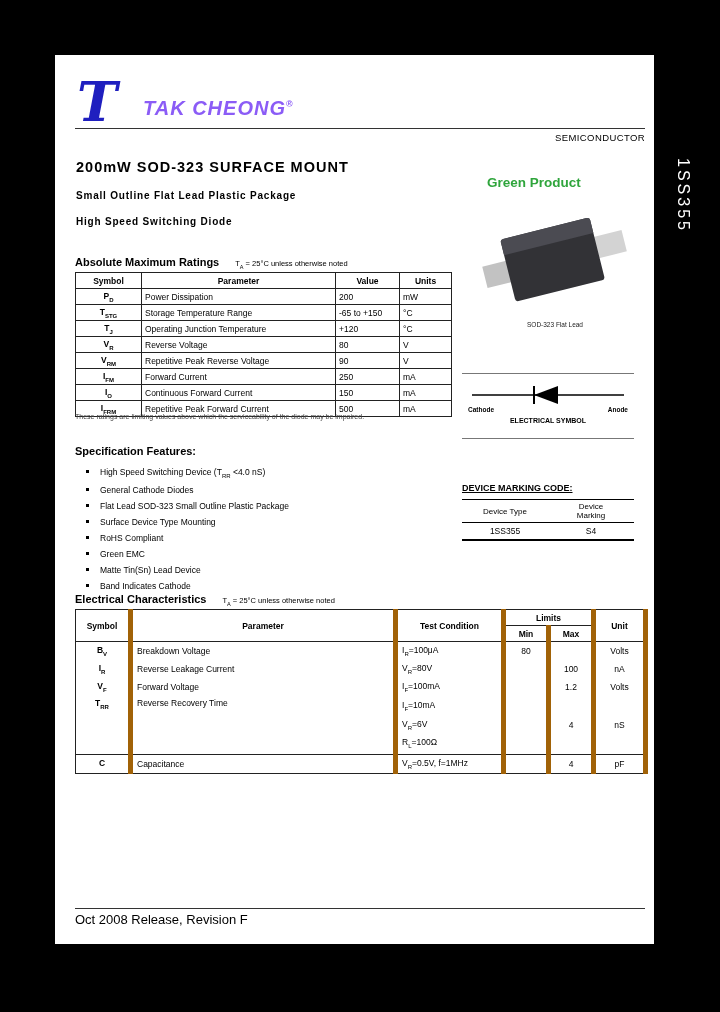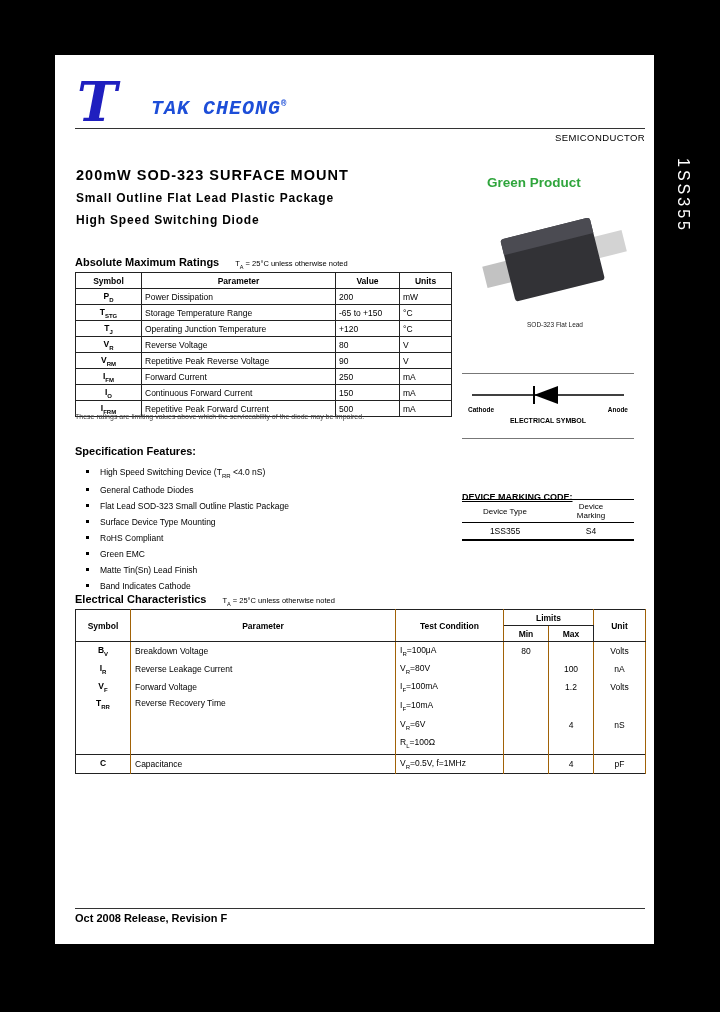--- a/index.html
+++ b/index.html
@@ -8,30 +8,30 @@
     font-family:"Liberation Sans",sans-serif;color:#000;overflow:hidden;
   }
   .page{position:absolute;left:55px;top:55px;width:599px;height:889px;background:#fff;}
   .side-label{
     position:absolute;left:674px;top:158px;color:#fff;
     writing-mode:vertical-rl;font-size:16px;letter-spacing:3px;
   }
   
   .logo-t{position:absolute;left:22px;top:20px;font-family:"DejaVu Serif",serif;
     font-style:italic;font-weight:bold;font-size:54px;line-height:1;color:#1f1fbf;}
-  .brand{position:absolute;left:96px;top:42px;font-family:Liberation Mono, monospace;
-    font-style:italic;font-weight:bold;font-size:20px;color:#1d4ed8;letter-spacing:1px;}
+  .brand{position:absolute;left:88px;top:42px;font-family:Liberation Sans, sans-serif;
+    font-style:italic;font-weight:bold;font-size:20px;color:#8b5cf6;letter-spacing:1px;}
   .brand sup{font-size:9px;font-style:normal;}
   .top-rule{position:absolute;left:20px;top:73px;width:570px;border-top:1px solid #333;}
   .division{position:absolute;left:20px;top:77px;width:570px;text-align:right;
     font-size:9.5px;letter-spacing:.4px;}
   
   .title{position:absolute;left:21px;top:104px;}
-  .title .t1{font-size:14.5px;font-weight:bold;letter-spacing:1px;margin-top:8px;}
-  .title .t2,.title .t3{font-size:12px;font-weight:bold;letter-spacing:.8px;margin-top:8px;}
+  .title .t1{font-size:14.5px;font-weight:bold;letter-spacing:1px;}
+  .title .t2,.title .t3{font-size:10px;font-weight:bold;letter-spacing:.8px;margin-top:15px;}
   .green{position:absolute;left:432px;top:120px;font-size:13.5px;font-weight:bold;color:#2fa53c;}
   
   .pkg{position:absolute;left:412px;top:146px;}
   .pkg-caption{position:absolute;left:412px;top:266px;width:176px;text-align:center;
     font-size:6.5px;color:#222;}
   
   .section-h{position:absolute;font-weight:bold;font-size:11px;}
   .note{font-weight:normal;font-size:7.5px;margin-left:16px;}
   .note sub,.sub-s{font-size:5.5px;}
   sub{font-size:6px;}
@@ -49,42 +49,42 @@
   .sym-box svg{display:block;margin:7px auto 0;}
   .sym-labels{display:flex;justify-content:space-between;padding:0 6px;margin-top:-3px;
     font-size:6.5px;font-weight:bold;}
   .sym-caption{text-align:center;font-size:7px;font-weight:bold;margin-top:4px;}
   
   .features{position:absolute;left:31px;top:412px;font-size:8.5px;}
   .feature{display:flex;align-items:flex-start;margin-bottom:6px;}
   .bullet{width:3px;height:3px;background:#000;margin:3px 11px 0 0;flex:none;}
   
   .marking-head{position:absolute;left:407px;top:428px;font-size:9px;font-weight:bold;
-    text-decoration:underline;margin-top:9px;}
+    text-decoration:underline;}
   .marking-table{position:absolute;left:407px;top:444px;width:172px;border-collapse:collapse;
     table-layout:fixed;font-size:8px;}
   .marking-table th{border-top:1px solid #000;border-bottom:1px solid #000;font-weight:normal;
     text-align:center;padding:2px 0;line-height:1.15;}
   .marking-table td{border-bottom:2px solid #000;text-align:center;padding:3px 0;font-size:8.5px;}
   
   .elec-table{position:absolute;left:20px;top:554px;width:570px;border-collapse:collapse;
     table-layout:fixed;font-size:8.5px;border:1px solid #222;}
-  .elec-table th,.elec-table td{border-left:1px solid #222;border-right:1px solid #a16207;padding:0 4px;}
+  .elec-table th,.elec-table td{border-left:1px solid #222;border-right:5px solid #a16207;padding:0 4px;}
   .elec-table thead th{border-bottom:1px solid #222;font-weight:bold;text-align:center;height:15px;}
   .elec-table td{height:18px;}
   .elec-table td.sym{text-align:center;font-weight:bold;}
   .elec-table td.min,.elec-table td.max,.elec-table td.unit{text-align:center;}
   .elec-table tr.trr td{height:auto;}
   .elec-table tr.trr td.vtop{vertical-align:top;padding-top:2px;}
   .elec-table tr.trr td.vmid{vertical-align:middle;}
   .cond-line{line-height:15px;}
   .elec-table tr.crow td{border-top:1px solid #222;}
   
   .footer-rule{position:absolute;left:20px;top:853px;width:570px;border-top:1px solid #333;}
-  .footer-release{position:absolute;left:20px;top:857px;font-size:11px;font-weight:bold;}
+  .footer-release{position:absolute;left:20px;top:857px;font-size:13px;}
   .footer-page{position:absolute;left:20px;top:869px;width:570px;text-align:right;font-size:9px;}
 </style>
 </head>
 <body>
 
 <div class="page">
 
   <div class="logo-t">T</div>
   <div class="brand">
     <span>TAK CHEONG</span><sup>®</sup>
@@ -215,21 +215,21 @@
     <div class="feature">
         <span class="bullet"></span>
         <span>RoHS Compliant</span>
       </div>
     <div class="feature">
         <span class="bullet"></span>
         <span>Green EMC</span>
       </div>
     <div class="feature">
         <span class="bullet"></span>
-        <span>Matte Tin(Sn) Lead Finish</span>
+        <span>Matte Tin(Sn) Lead Device</span>
       </div>
     <div class="feature">
         <span class="bullet"></span>
         <span>Band Indicates Cathode</span>
       </div>
   </div>
 
   <div class="marking-head">DEVICE MARKING CODE:</div>
   <table class="marking-table">
     <colgroup>

